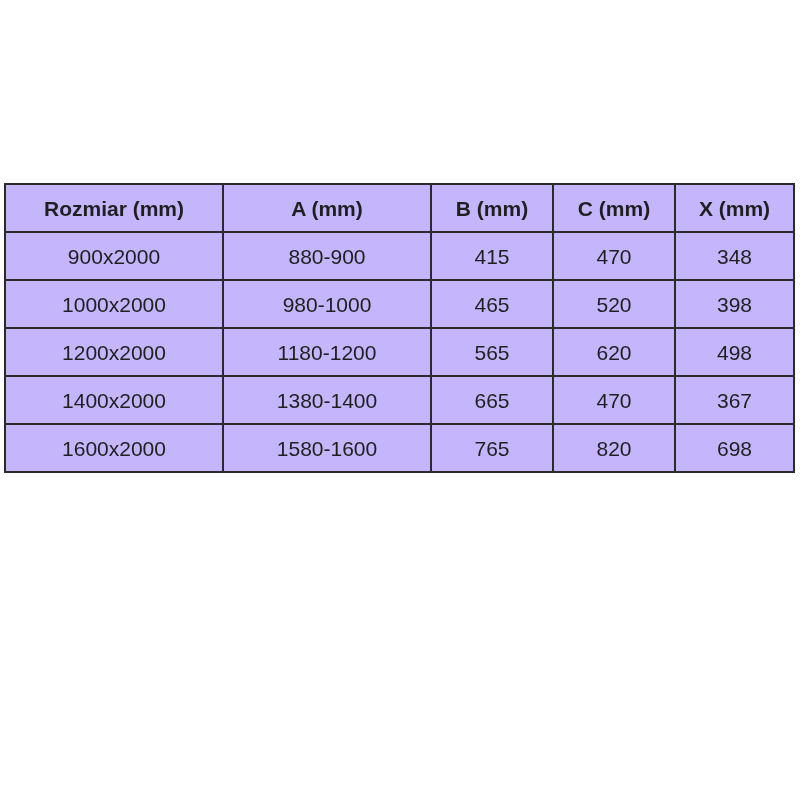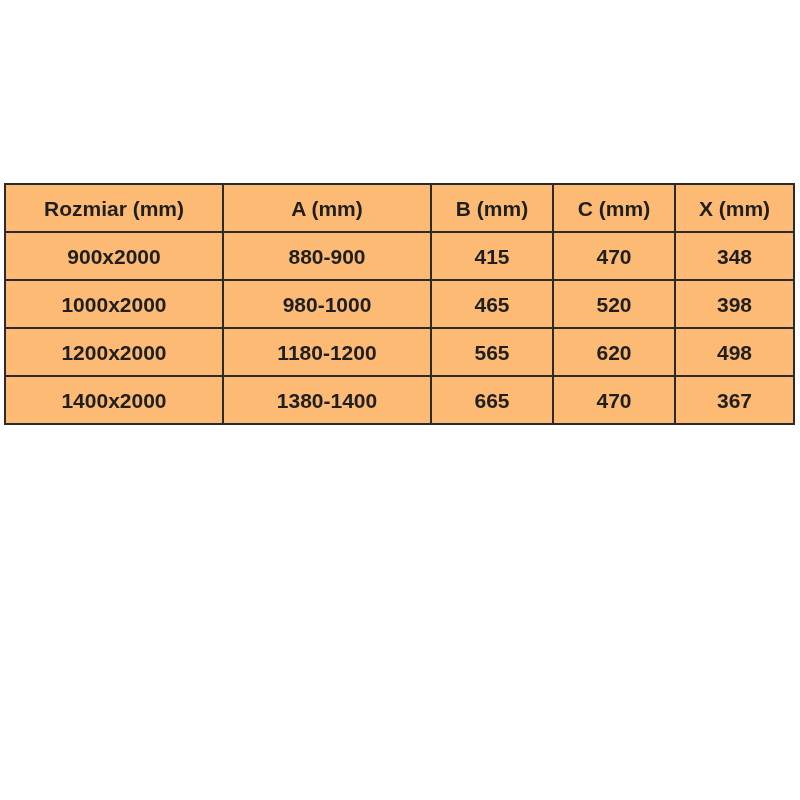--- a/index.html
+++ b/index.html
@@ -16,40 +16,40 @@
     background: #ffffff;
     overflow: hidden;
   }
   table.spec-table {
     position: absolute;
     left: 4px;
     top: 183px;
     width: 789px;
     border-collapse: collapse;
     table-layout: fixed;
-    background: #fdba74;
+    background: #c4b5fd;
   }
   table.spec-table th,
   table.spec-table td {
     border: 2px solid #2b2b2b;
     height: 48px;
     text-align: center;
     vertical-align: middle;
     color: #1f1f1f;
     font-size: 21px;
     line-height: 1;
     padding: 0 4px;
     overflow: hidden;
     white-space: nowrap;
   }
   table.spec-table th {
     font-weight: bold;
   }
   table.spec-table td {
-    font-weight: bold;
+    font-weight: normal;
     margin-left: 12px;
   }
 </style>
 </head>
 <body>
 
 <div class="page">
   <table class="spec-table">
     <colgroup>
       <col style="width:218px">
@@ -89,15 +89,22 @@
           <td>620</td>
           <td>498</td>
         </tr>
         <tr>
           <td>1400x2000</td>
           <td>1380-1400</td>
           <td>665</td>
           <td>470</td>
           <td>367</td>
         </tr>
+        <tr>
+          <td>1600x2000</td>
+          <td>1580-1600</td>
+          <td>765</td>
+          <td>820</td>
+          <td>698</td>
+        </tr>
       </tbody>
   </table>
 </div>
 
 </body></html>

